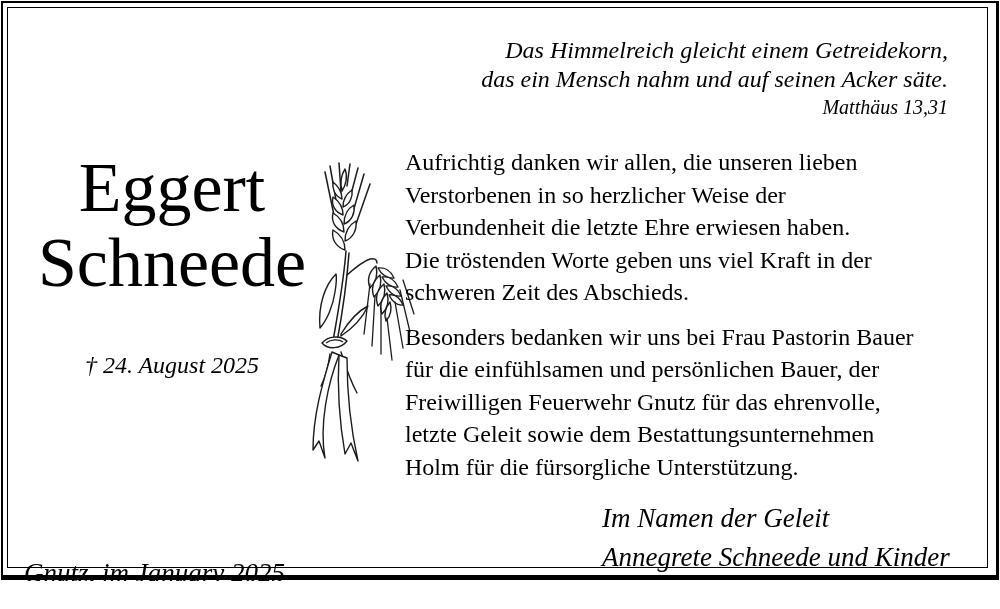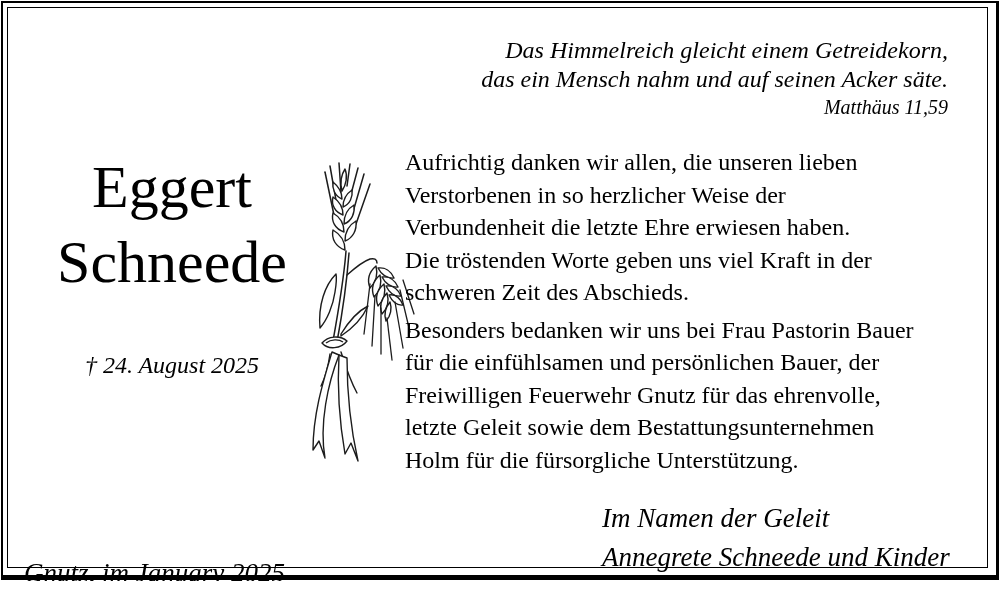--- a/index.html
+++ b/index.html
@@ -37,21 +37,21 @@
   }
   .quote .citation {
     font-size: 20px;
     line-height: 24px;
     margin-top: 1px;
   }
   .name-block {
     position: absolute;
     top: 150px; left: 18px; width: 308px;
     text-align: center;
-    font-size: 60px;
+    font-size: 70px;
     line-height: 75px;
     white-space: nowrap;
   }
   .death-date {
     position: absolute;
     top: 347px; left: 18px; width: 308px;
     text-align: center;
     font-style: italic;
     font-size: 24px;
     line-height: 36px;
@@ -62,21 +62,21 @@
     top: 162px; left: 300px;
     width: 122px; height: 302px;
   }
   .thanks {
     position: absolute;
     top: 146px; left: 405px; width: 560px;
     font-size: 24px;
     line-height: 32.5px;
     white-space: nowrap;
   }
-  .thanks .para2 { margin-top: 5px; }
+  .thanks .para2 { margin-top: 12px; }
   .signature {
     position: absolute;
     top: 499px; left: 602px;
     font-style: italic;
     font-size: 27px;
     line-height: 39px;
     white-space: nowrap;
   }
   .dateline {
     position: absolute;
@@ -91,21 +91,21 @@
 <body>
 
 <div class="page">
 
   <div class="frame-outer"></div>
   <div class="frame-inner"></div>
 
   <div class="quote">
     <div>Das Himmelreich gleicht einem Getreidekorn,</div>
     <div>das ein Mensch nahm und auf seinen Acker säte.</div>
-    <div class="citation">Matthäus 11,59</div>
+    <div class="citation">Matthäus 13,31</div>
   </div>
 
   <div class="name-block">
     <div>Eggert</div>
     <div>Schneede</div>
   </div>
 
   <div class="death-date">† 24. August 2025</div>
 
   <svg class="wheat" viewBox="0 0 122 302" xmlns="http://www.w3.org/2000/svg">

